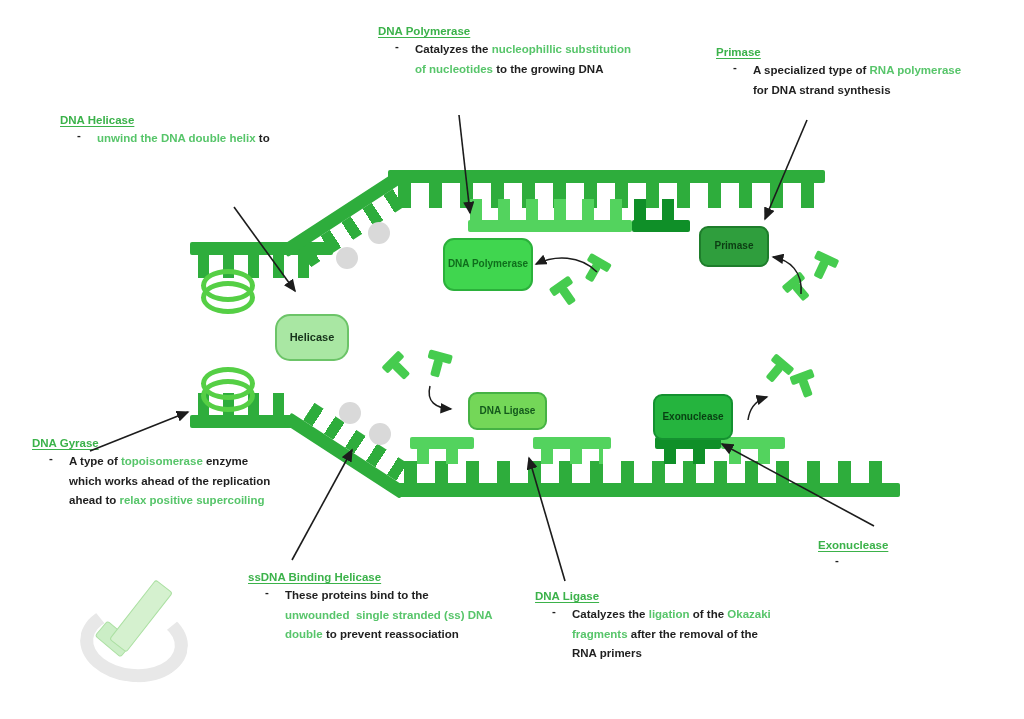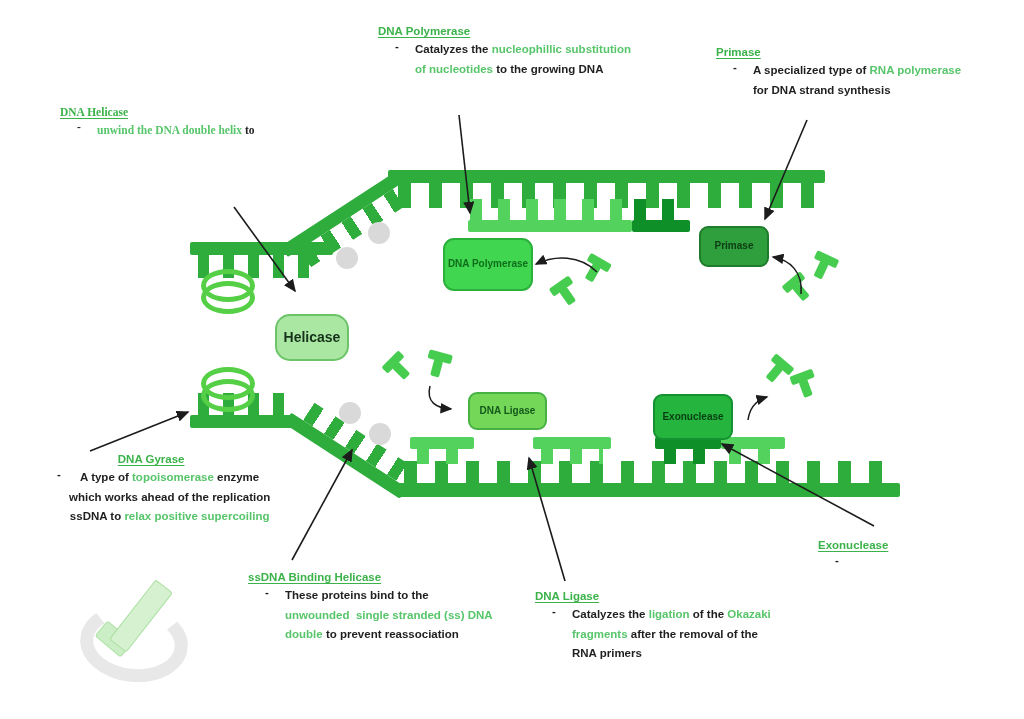--- a/index.html
+++ b/index.html
@@ -41,21 +41,21 @@
   .wm .arc{position:absolute;left:8px;top:26px;width:82px;height:52px;border:13px solid #e8e8e8;border-radius:50%;
            border-top-color:transparent;transform:rotate(6deg);}
   .wm .chk-long{position:absolute;left:58px;top:0px;width:20px;height:74px;background:#d5f1cf;border:1px solid #abe0a2;transform:rotate(38deg);border-radius:3px;}
   .wm .chk-short{position:absolute;left:32px;top:44px;width:18px;height:32px;background:#cbeec6;border:1px solid #abe0a2;transform:rotate(-50deg);border-radius:3px;}
 </style>
 </head>
 <body>
 
 <div id="canvas">
 
-  <div class="note" style="left:60px;top:106px;font-family:Liberation Serif, serif;">
+  <div class="note" style="left:60px;top:114px;">
     <div class="ntitle">DNA Helicase</div>
     <div class="nbody">
       <span class="dash k">-</span>
       <div class="nlines">
         <div class="nline"><span class="g">unwind the DNA double helix</span><span class="k"> to</span></div>
       </div>
     </div>
   </div>
 
   <div class="note" style="left:378px;top:25px;">
@@ -73,28 +73,28 @@
     <div class="ntitle">Primase</div>
     <div class="nbody">
       <span class="dash k">-</span>
       <div class="nlines">
         <div class="nline"><span class="k">A specialized type of </span><span class="g">RNA polymerase</span></div>
         <div class="nline"><span class="k">for DNA strand synthesis</span></div>
       </div>
     </div>
   </div>
 
-  <div class="note" style="left:32px;top:453px;text-align:center;">
+  <div class="note" style="left:32px;top:437px;">
     <div class="ntitle">DNA Gyrase</div>
     <div class="nbody">
       <span class="dash k">-</span>
       <div class="nlines">
         <div class="nline"><span class="k">A type of </span><span class="g">topoisomerase</span><span class="k"> enzyme</span></div>
         <div class="nline"><span class="k">which works ahead of the replication</span></div>
-        <div class="nline"><span class="k">ssDNA to </span><span class="g">relax positive supercoiling</span></div>
+        <div class="nline"><span class="k">ahead to </span><span class="g">relax positive supercoiling</span></div>
       </div>
     </div>
   </div>
 
   <div class="note" style="left:248px;top:571px;">
     <div class="ntitle">ssDNA Binding Helicase</div>
     <div class="nbody">
       <span class="dash k">-</span>
       <div class="nlines">
         <div class="nline"><span class="k">These proteins bind to the</span></div>
@@ -195,21 +195,21 @@
     </div>
   <div class="tn" style="left:764px;top:358px;transform:rotate(40deg);">
       <div class="cap"></div>
       <div class="stem"></div>
     </div>
   <div class="tn" style="left:792px;top:372px;transform:rotate(-20deg);">
       <div class="cap"></div>
       <div class="stem"></div>
     </div>
 
-  <div class="ebox" style="left:275px;top:314px;width:70px;height:43px;border-radius:15px;background:var(--box-helicase-bg);border:2px solid var(--box-helicase-border);color:var(--box-helicase-text);font-size:14px;">
+  <div class="ebox" style="left:275px;top:314px;width:70px;height:43px;border-radius:15px;background:var(--box-helicase-bg);border:2px solid var(--box-helicase-border);color:var(--box-helicase-text);font-size:11px;">
     <span>Helicase</span>
   </div>
   <div class="ebox" style="left:443px;top:238px;width:82px;height:45px;border-radius:11px;background:var(--box-polymerase-bg);border:2px solid var(--box-polymerase-border);color:var(--box-polymerase-text);font-size:10px;padding:2px;">
     <span>DNA Polymerase</span>
   </div>
   <div class="ebox" style="left:699px;top:226px;width:66px;height:37px;border-radius:9px;background:var(--box-primase-bg);border:2px solid var(--box-primase-border);color:var(--box-primase-text);font-size:10px;">
     <span>Primase</span>
   </div>
   <div class="ebox" style="left:468px;top:392px;width:75px;height:34px;border-radius:9px;background:var(--box-ligase-bg);border:2px solid var(--box-ligase-border);color:var(--box-ligase-text);font-size:10px;">
     <span>DNA Ligase</span>

